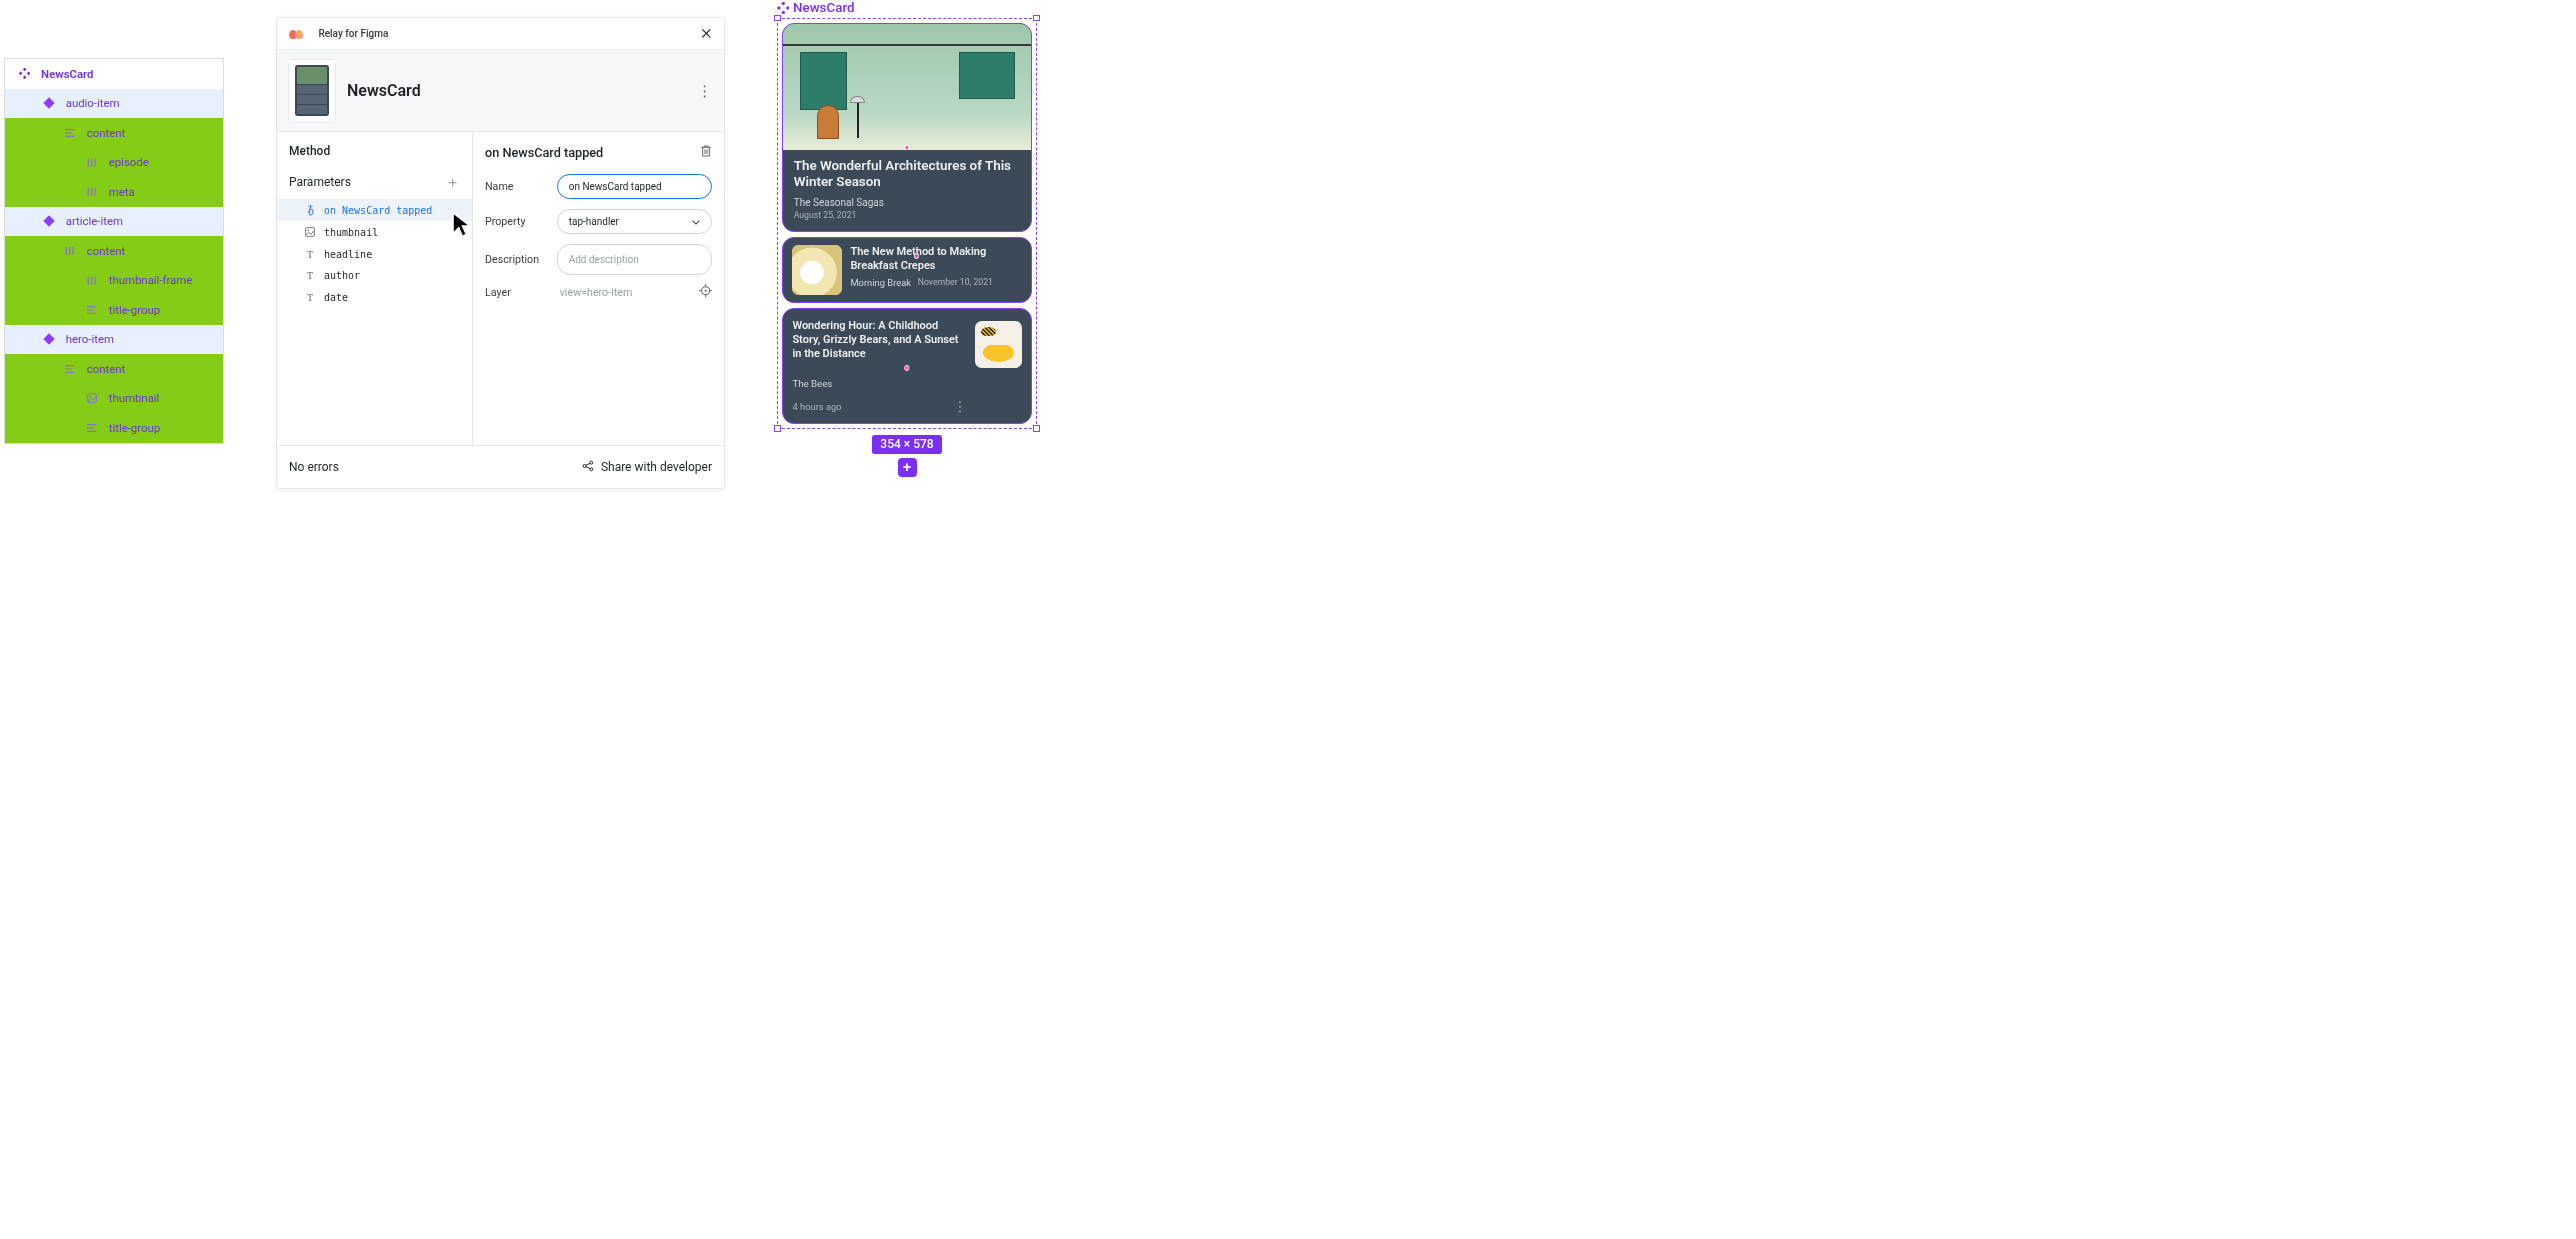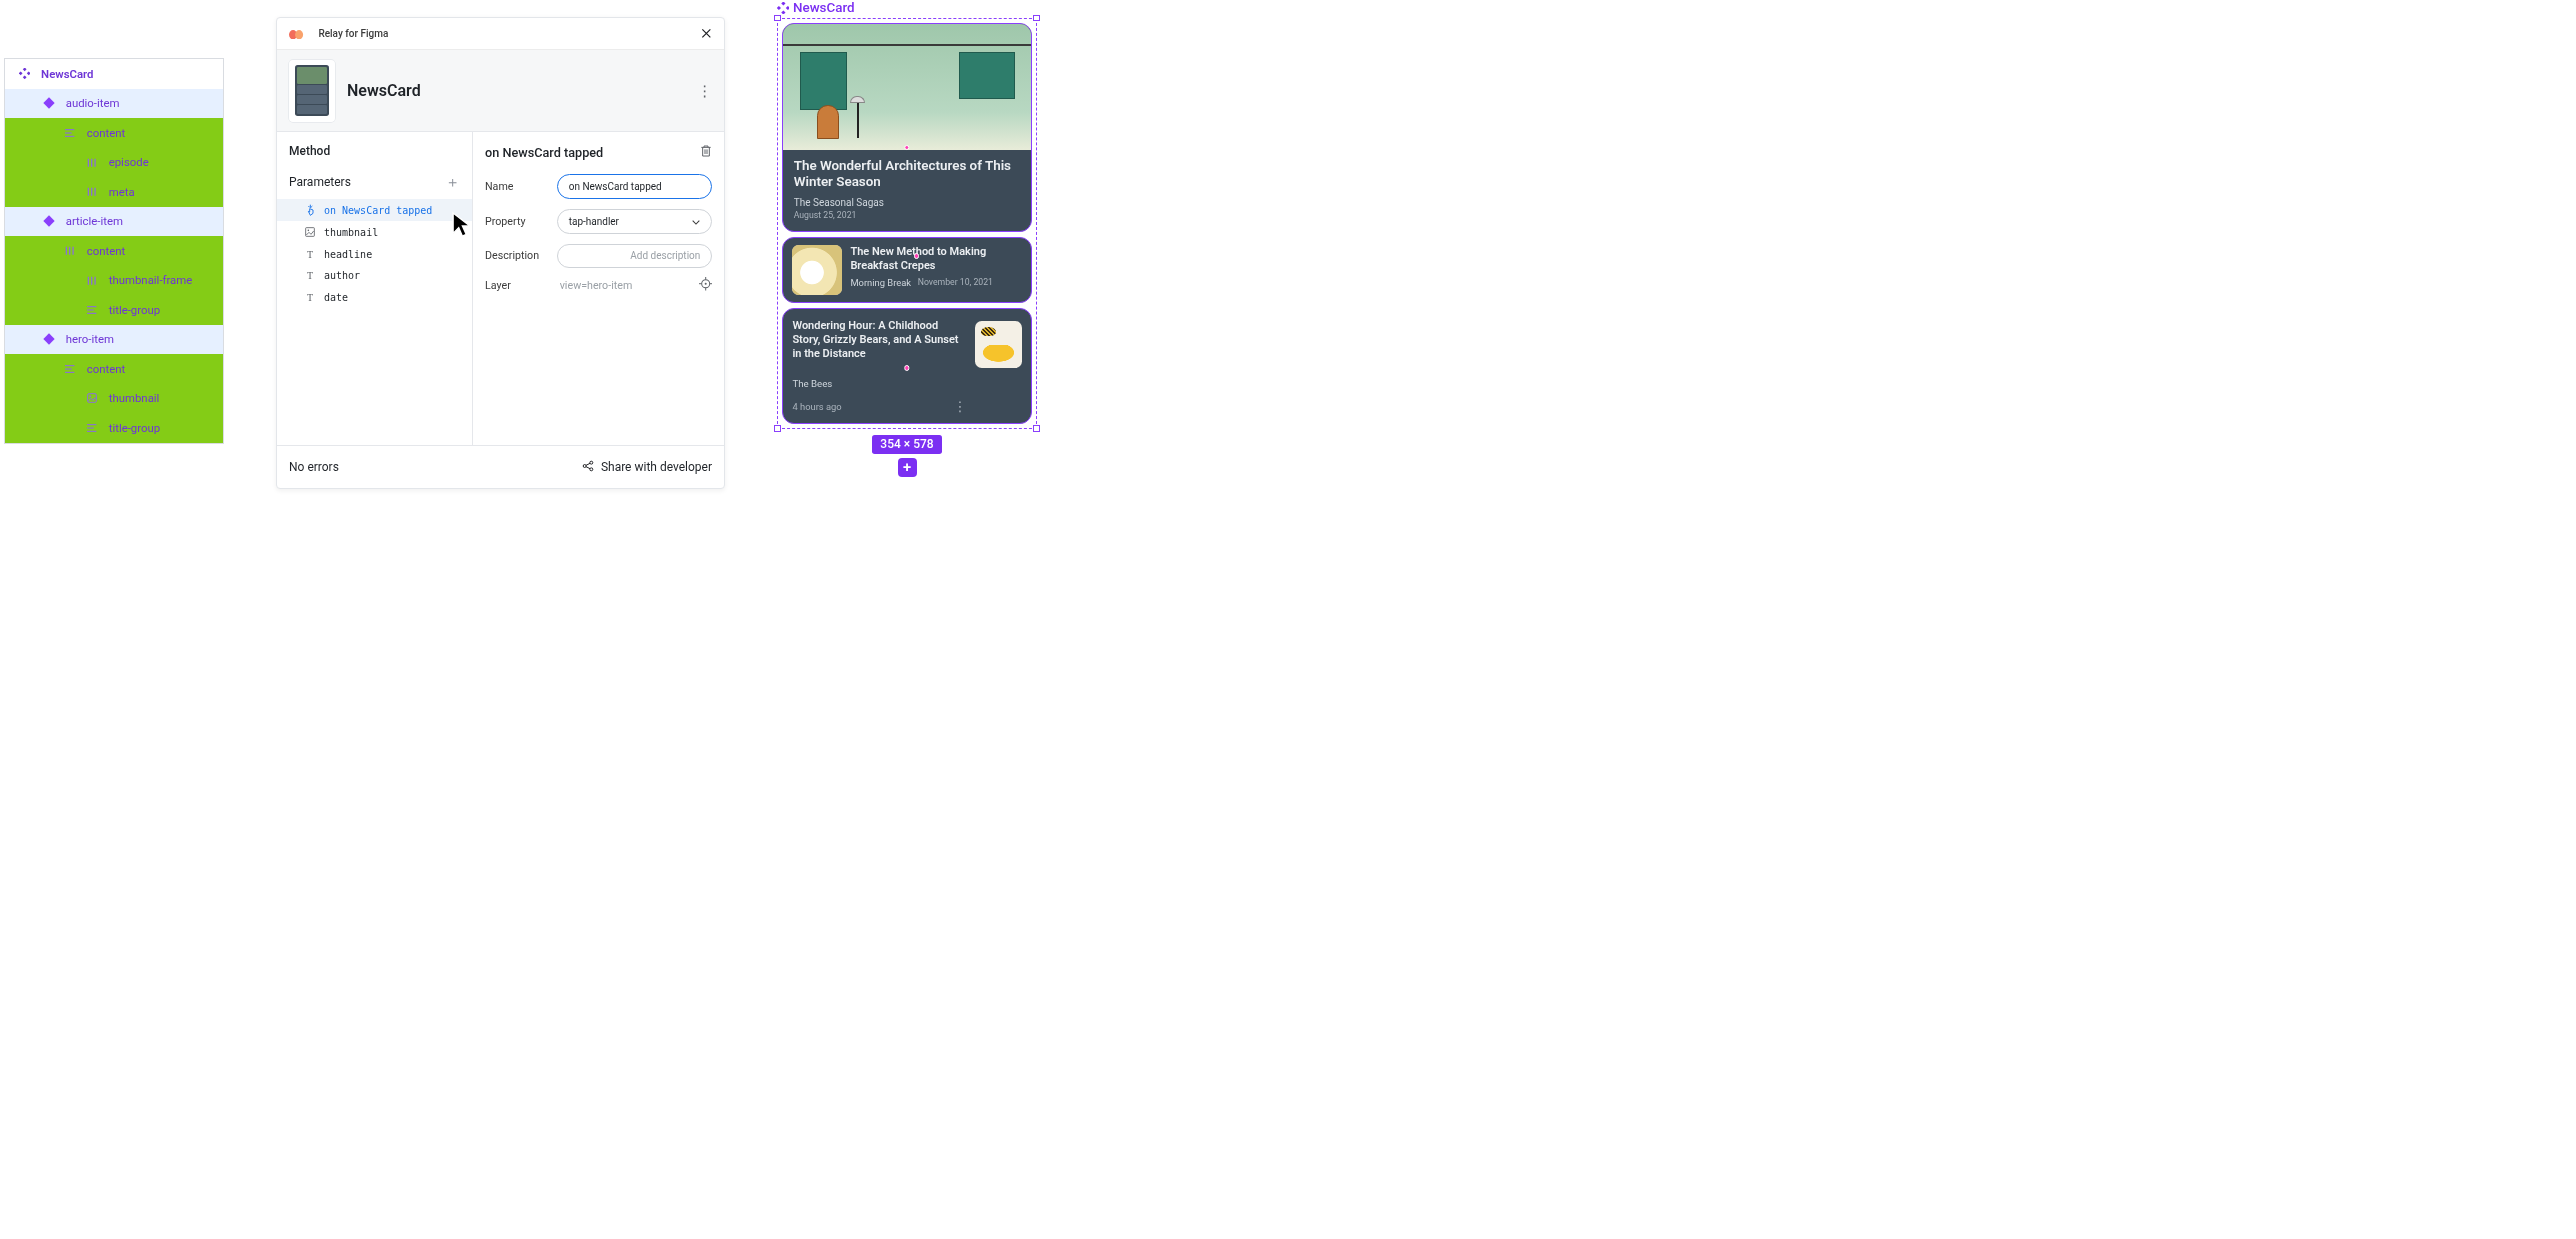--- a/index.html
+++ b/index.html
@@ -133,22 +133,22 @@
   .input-pill {
     flex:1; height:25.5px; border:1px solid #1a73e8; border-radius:13.4px;
     padding: 0 10.7px; font-size:10px; display:flex; align-items:center;
   }
   .select-pill {
     flex:1; height:25.5px; border:0.7px solid #cfd3d8; border-radius:13.4px;
     padding: 0 10.7px; font-size:10px; display:flex; align-items:center; justify-content:space-between;
     cursor:pointer;
   }
   .desc-pill {
-    flex:1; height:24px; border:0.7px solid #cfd3d8; border-radius:13.4px;
-    padding: 0 10.7px; font-size:10px; display:flex; align-items:center; color:#9aa0a6;justify-content:flex-end;
+    flex:1; height:31px; border:0.7px solid #cfd3d8; border-radius:13.4px;
+    padding: 0 10.7px; font-size:10px; display:flex; align-items:center; color:#9aa0a6;
   }
   .layer-val { flex:1; padding:0 2.7px; font-size:10.7px; color:#9aa0a6; }
   .target-btn { cursor:pointer; color:#5f6368; }
 
   .plugin-footer {
     height: 42px;
     display:flex; align-items:center; justify-content:space-between;
     padding: 0 12px;
     font-size:12px;
   }

